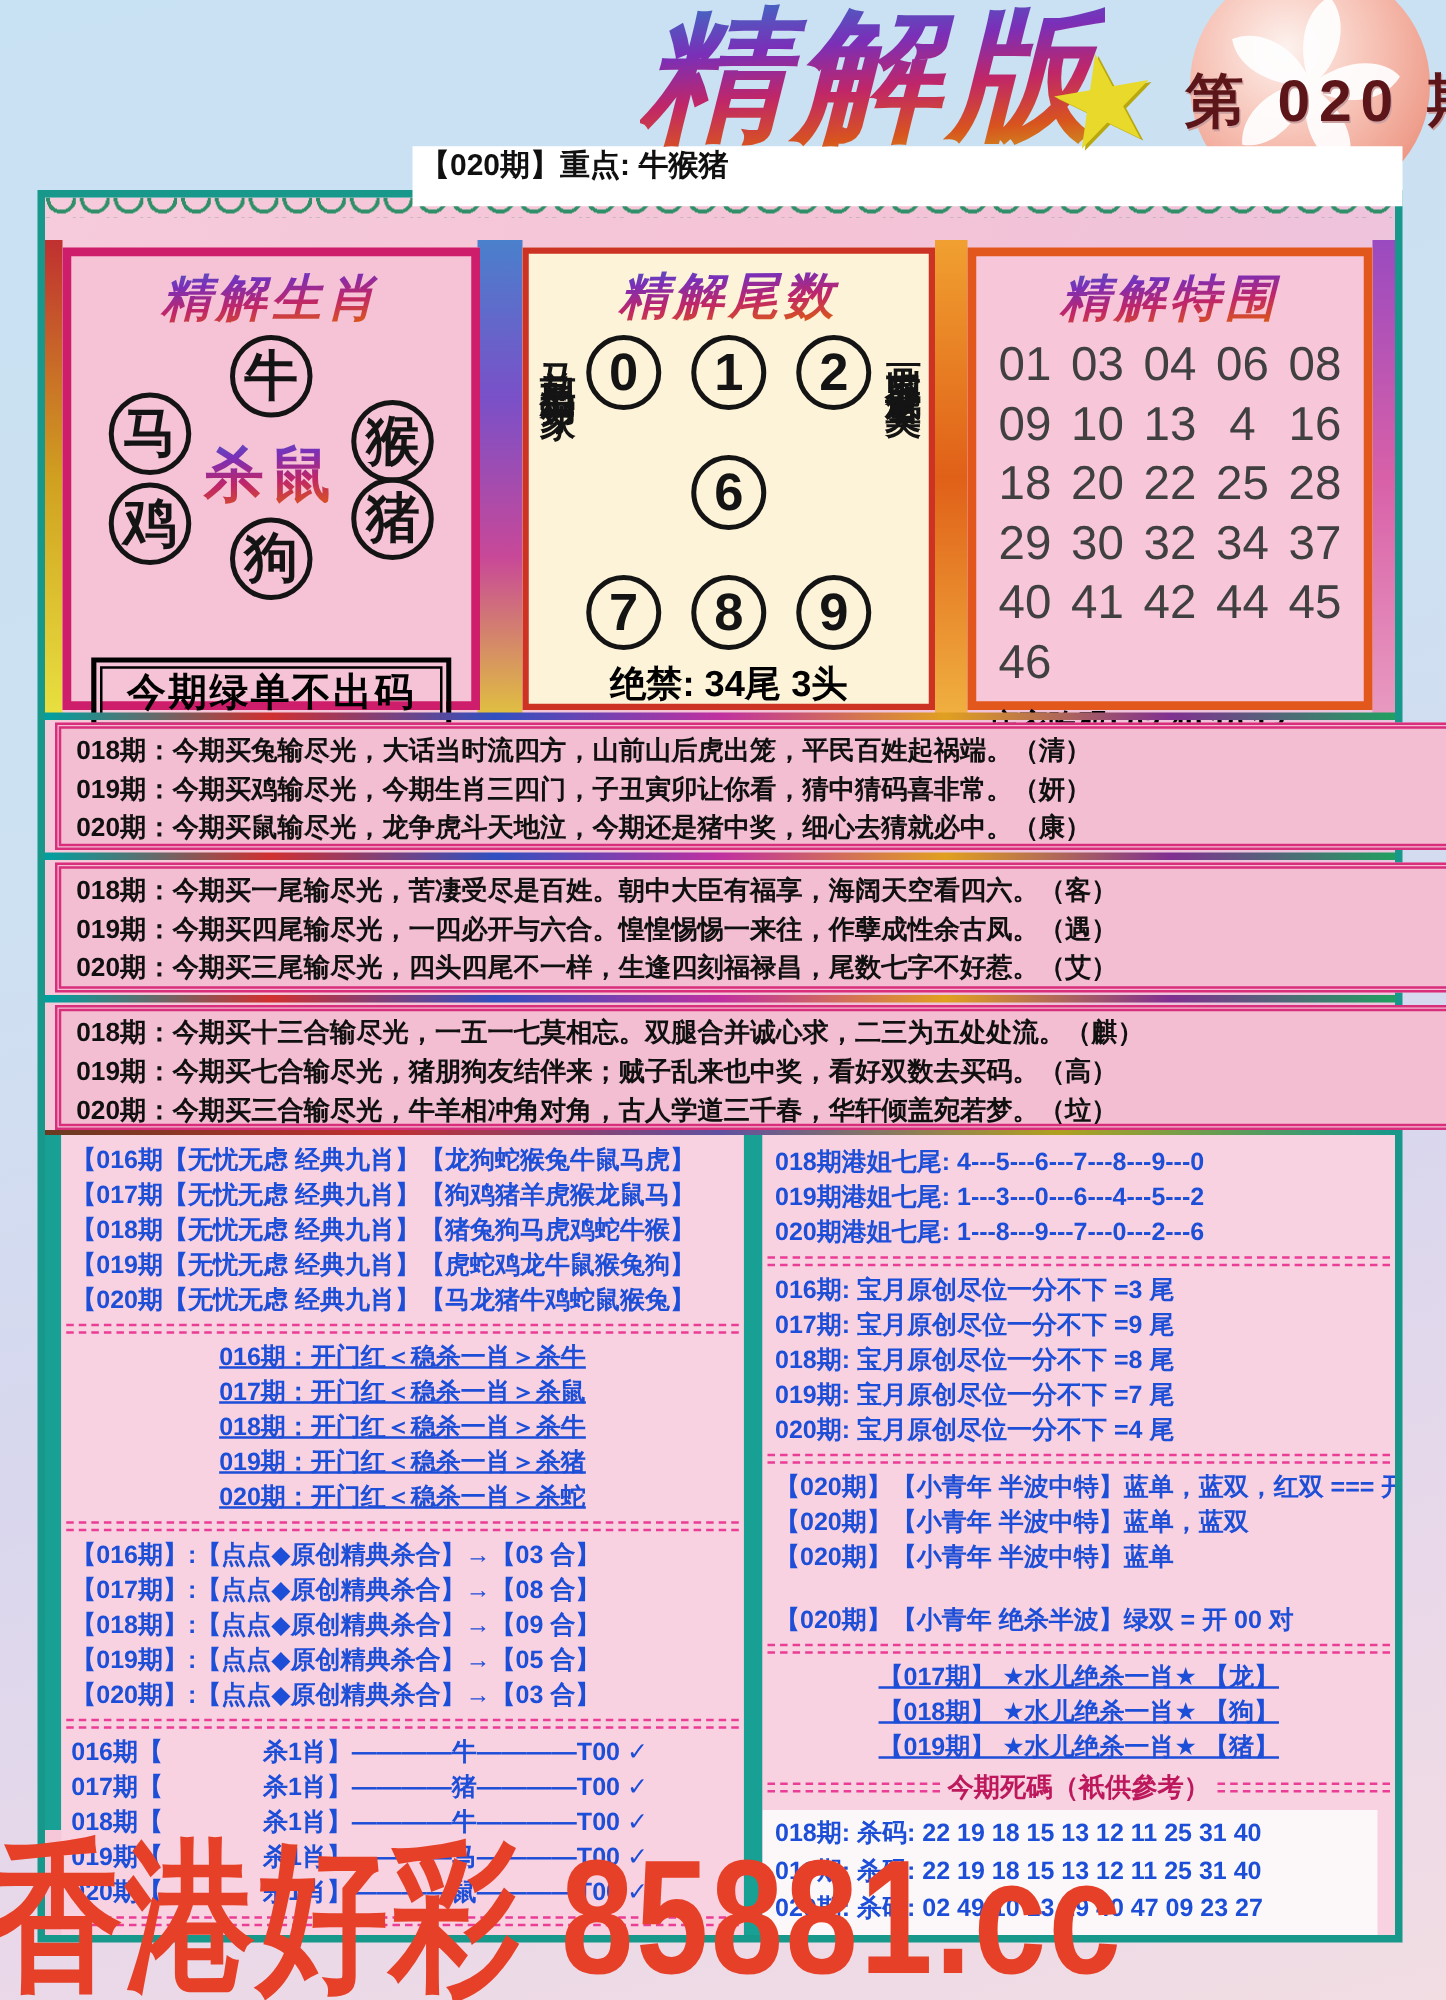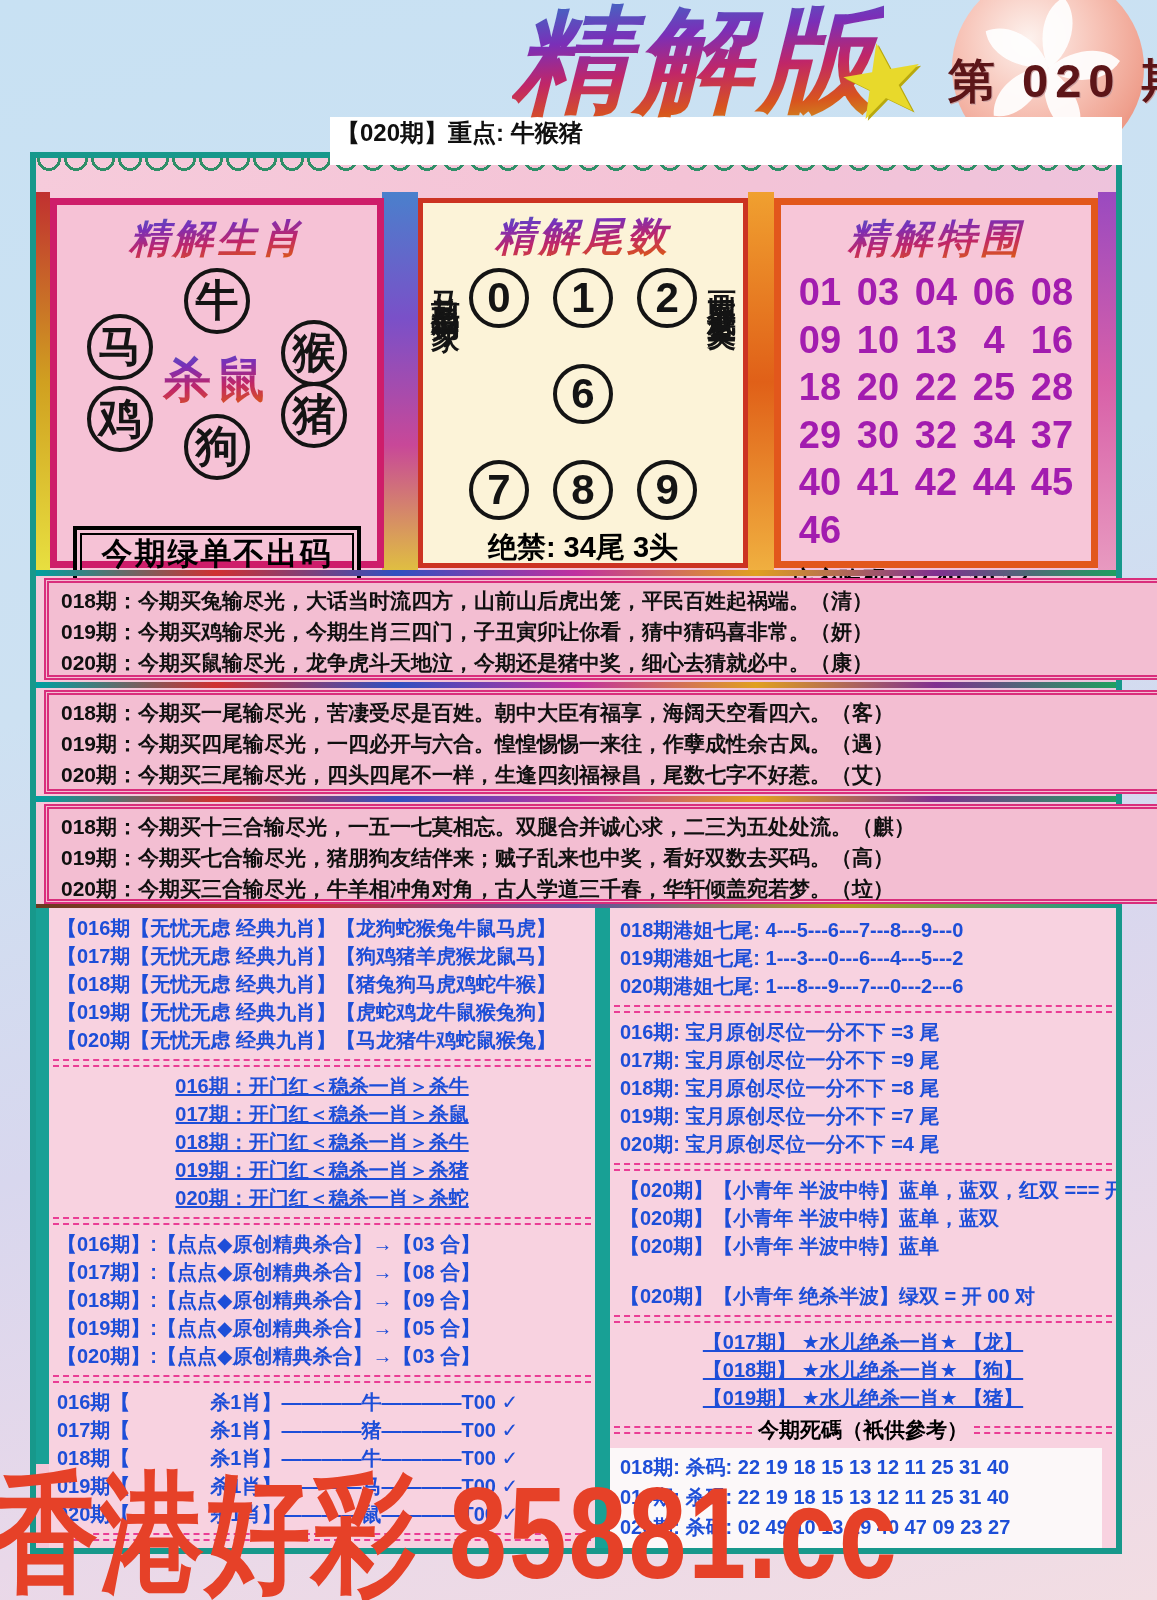--- a/index.html
+++ b/index.html
@@ -58,21 +58,21 @@
   .tails-mid { flex:1; display:flex; flex-direction:column; justify-content:space-between; height:252px; }
   .trow { display:flex; justify-content:space-between; padding:0 8px; }
   .trow-mid { justify-content:center; }
   .nc { width:60px; height:60px; border:4px solid #141414; border-radius:50%;
     display:flex; align-items:center; justify-content:center;
     font-size:42px; font-weight:900; color:#141414; }
   .tails-note { text-align:center; font-size:29px; font-weight:900; margin-top:8px; white-space:nowrap; }
 
   #panel-special { left:738px; width:324px; background:#f7c6d8; border:7px solid #e2571c; }
   .num-grid { display:grid; grid-template-columns:repeat(5,1fr); row-gap:2px; padding:4px 10px 0 10px;
-    font-size:38px; font-weight:700; color:#a21caf; text-align:center; line-height:1.2; }
+    font-size:38px; font-weight:400; color:#404040; text-align:center; line-height:1.2; }
   .special-note { font-size:24px; font-weight:900; padding:10px 0 0 10px; white-space:nowrap; }
 
   .rainbow-h { position:absolute; left:0; width:100%; height:6px;
     background:linear-gradient(90deg,#00a0a0,#d03030,#3050c0,#c030a0,#e0a020,#803090,#20a060); }
   #rh1{ top:412px; } #rh2{ top:524px; } #rh3{ top:638px; }
 
   .poem { position:absolute; left:8px; width:1132px; background:#f3bed2;
     border:5px double #d92e7c; padding:2px 12px; }
   #pb1{ top:420px; height:102px; } #pb2{ top:532px; height:104px; } #pb3{ top:646px; height:100px; }
   .poem .line { font-size:21px; font-weight:700; line-height:31px; color:#101010; white-space:nowrap; }
@@ -90,21 +90,21 @@
   #rcol .line { padding-left:10px; }
   .center-lines .line { text-align:center; padding-left:0 !important;text-decoration:underline; }
 
   .sep { height:8px; border-top:2px dashed #ea3d95; border-bottom:2px dashed #ea3d95; margin:5px 4px; }
   .gap { height:22px; }
 
   .publisher-note { margin-top:4px; text-align:center; font-size:20px; font-weight:700; color:#e3483c; white-space:nowrap; }
 
   .dead-sep { display:flex; align-items:center; gap:6px; margin:4px 4px; }
   .dead-sep .dash { flex:1; height:8px; border-top:2px dashed #ea3d95; border-bottom:2px dashed #ea3d95; }
-  .dead-sep .lbl { font-size:21px; font-weight:900; color:#000000; white-space:nowrap; }
+  .dead-sep .lbl { font-size:21px; font-weight:900; color:#be185d; white-space:nowrap; }
 
   .white-block { background:#fcf8f9; margin-right:14px; padding:4px 0 6px 0; }
   .white-block .line { line-height:30px; }
 
   
   .watermark { position:absolute; left:-6px; top:1448px; z-index:50; font-size:104px; font-weight:900;
     color:#e64128; white-space:nowrap; letter-spacing:2px;
     transform:scaleY(1.25); transform-origin:top left; }
 </style>
 </head>

